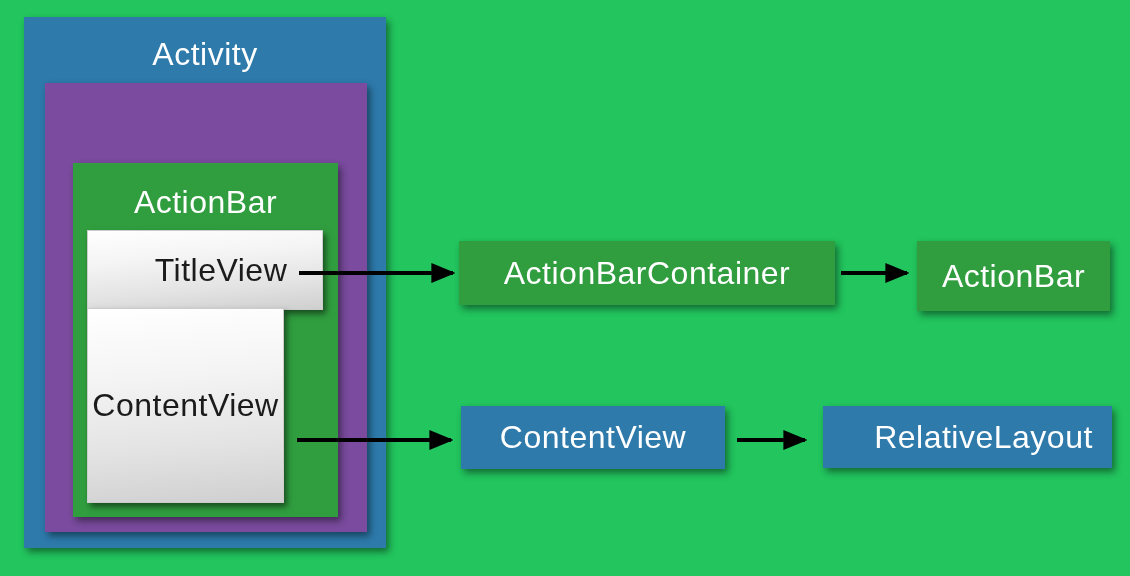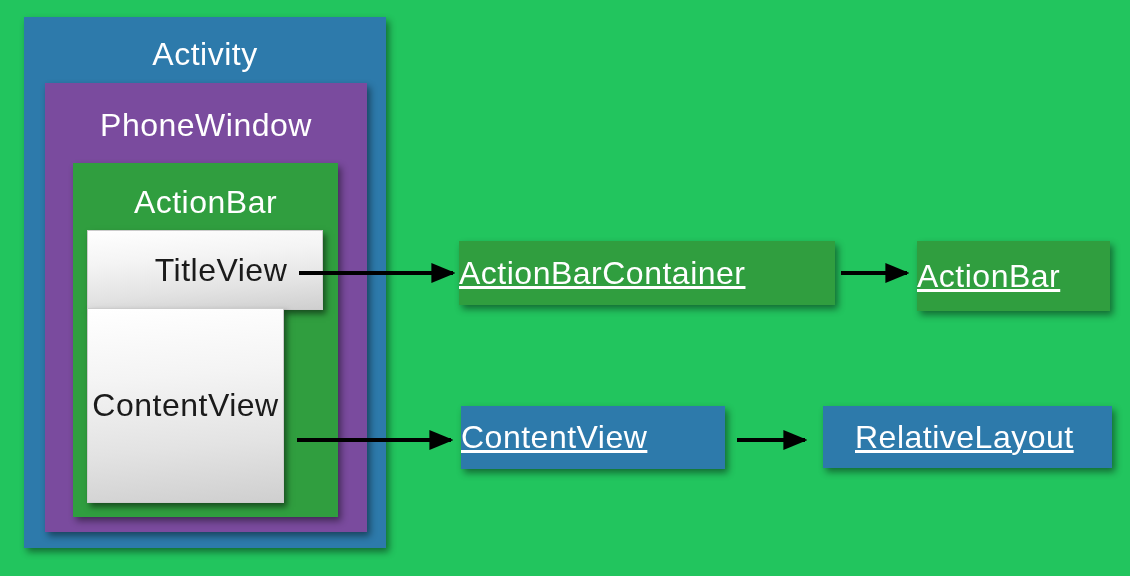--- a/index.html
+++ b/index.html
@@ -48,27 +48,26 @@
     justify-content: center;
     color: #1b1b1b;
     font-size: 32px;
     letter-spacing: 0.5px;
     white-space: nowrap;
   }
 
   .leaf-box {
     display: flex;
     align-items: center;
-    justify-content: flex-start;
+    justify-content: center;
     color: #ffffff;
     font-size: 32px;
     letter-spacing: 0.5px;
     box-shadow: 3px 4px 7px rgba(0,0,0,0.45);
     white-space: nowrap;
-    text-decoration: underline;
   }
 
   
   #activity      { left: 24px;  top: 17px;  width: 362px; height: 531px; }
   #phone-window  { left: 21px;  top: 66px;  width: 322px; height: 449px; }
   #decor-view    { left: 28px;  top: 80px;  width: 265px; height: 354px; }
   #title-view    { left: 14px;  top: 67px;  width: 236px; height: 80px; padding-left: 32px;  }
   #content-view  { left: 14px;  top: 145px; width: 197px; height: 195px; }
 
   #activity > .box-label     { top: 21px; }
@@ -92,21 +91,20 @@
 </style>
 </head>
 <body>
 
 <div class="canvas">
 
   <div id="activity" class="node container-box blue">
     <div class="box-label">Activity</div>
 
     <div id="phone-window" class="node container-box purple">
-      <div class="box-label">PhoneWindow</div>
 
       <div id="decor-view" class="node container-box green">
         <div class="box-label">ActionBar</div>
 
         <div id="title-view" class="node white-box">
           <span>TitleView</span>
         </div>
 
         <div id="content-view" class="node white-box">
           <span>ContentView</span>

